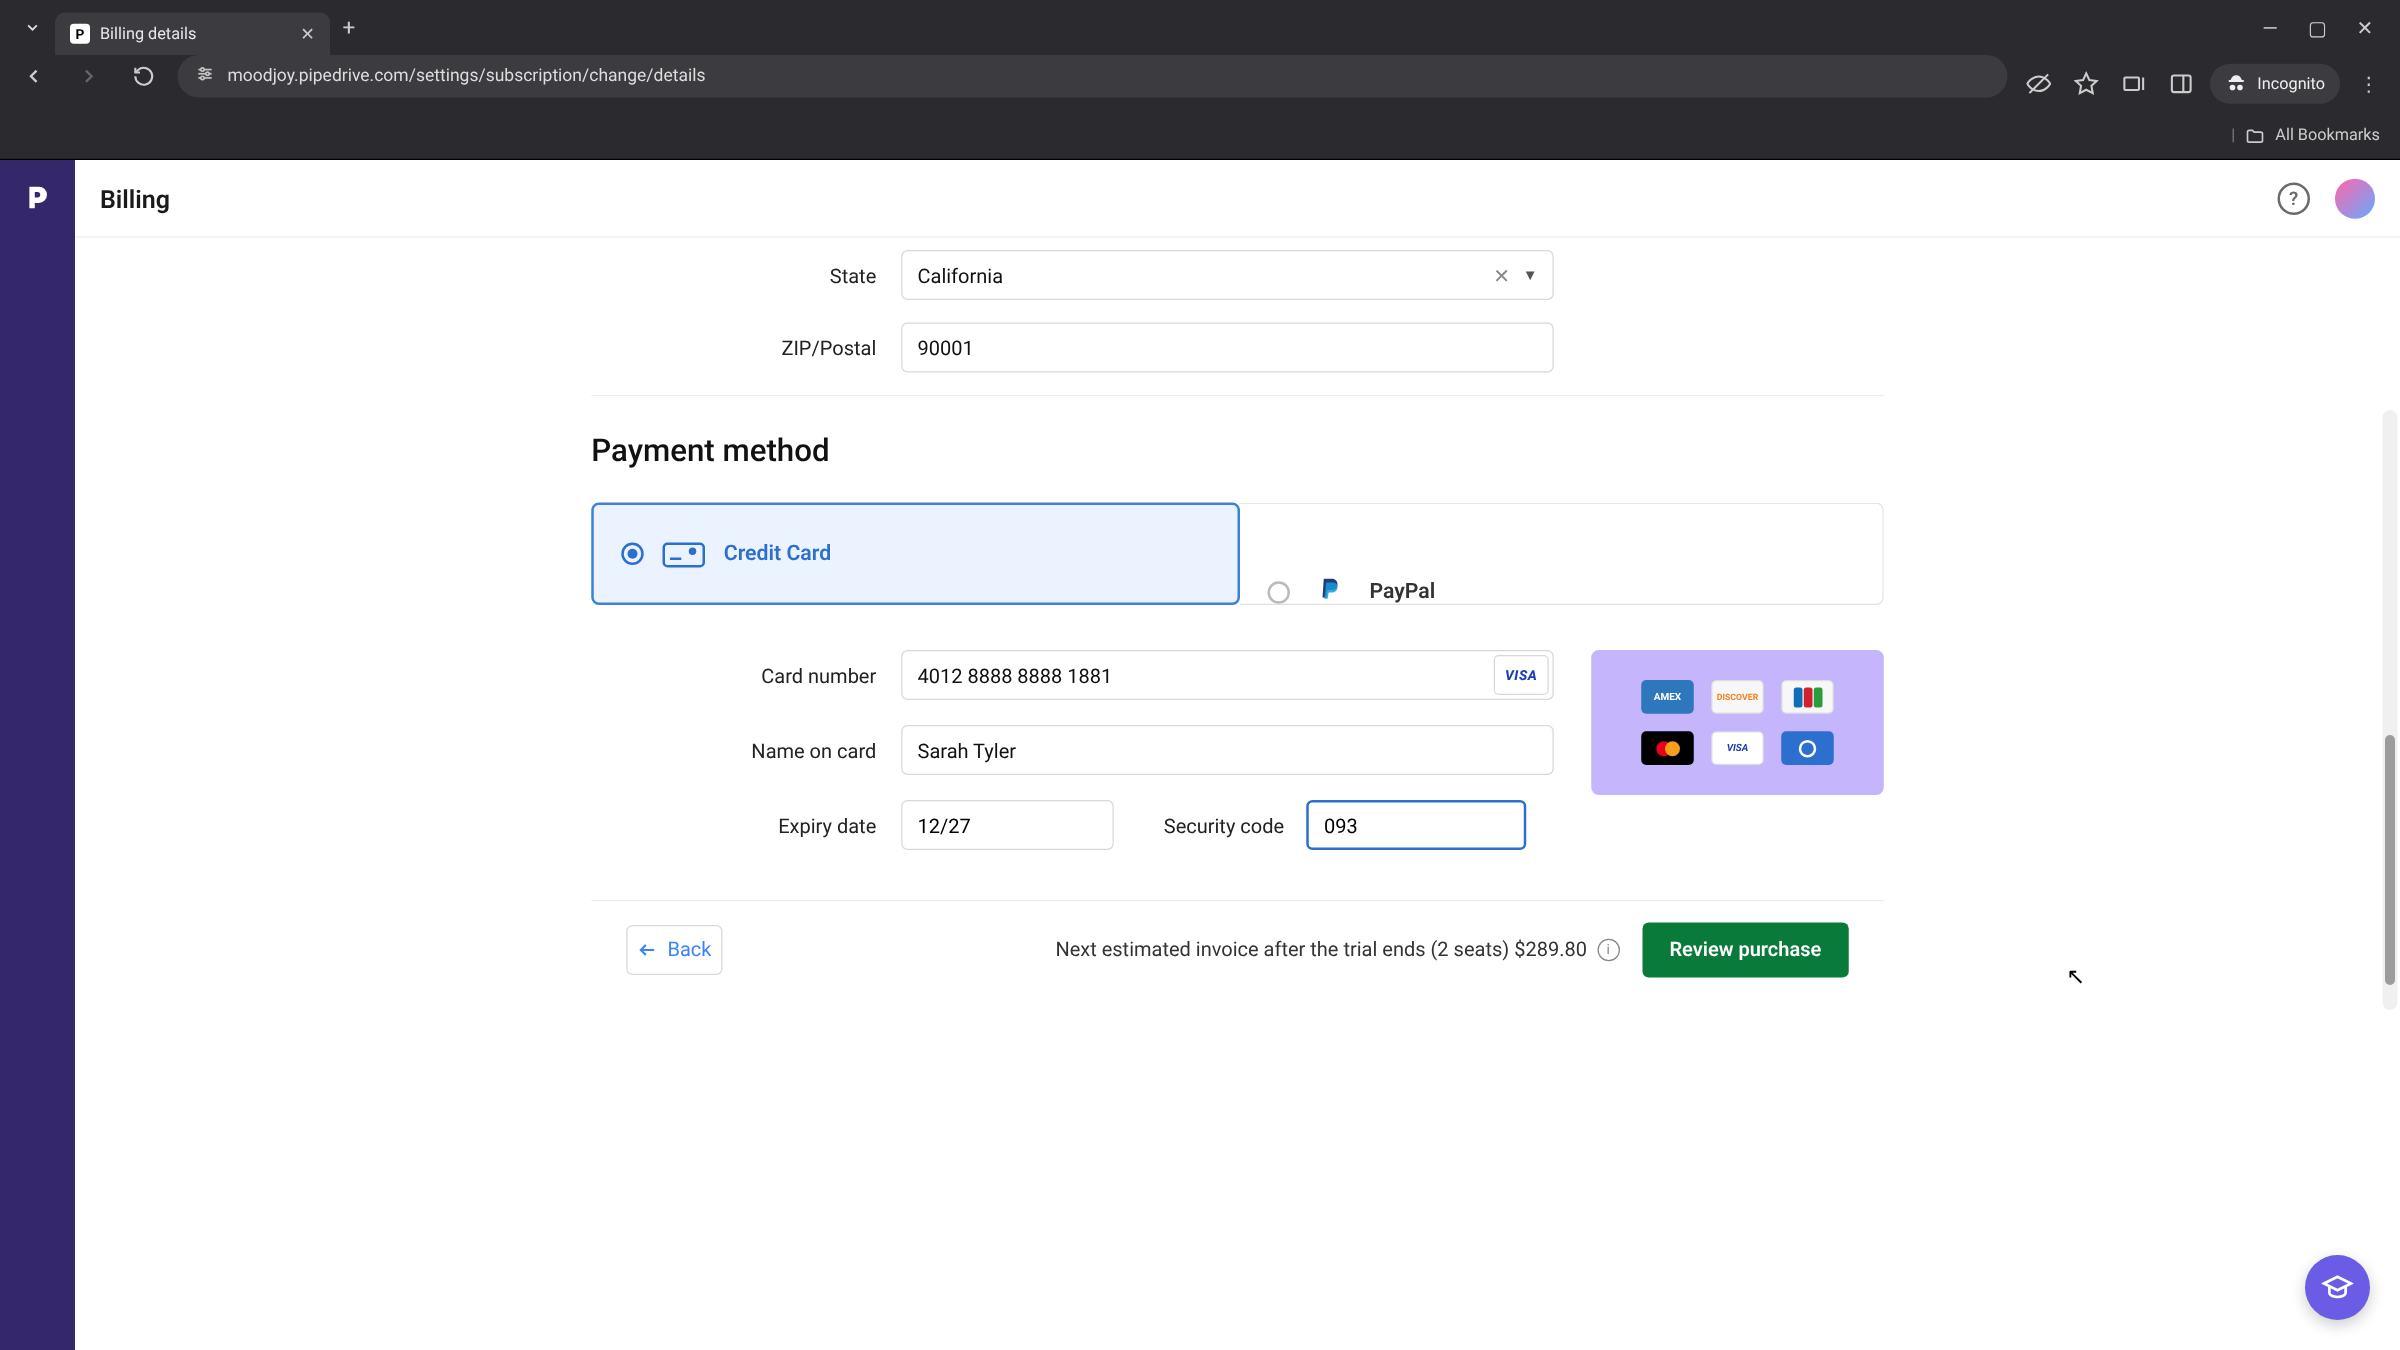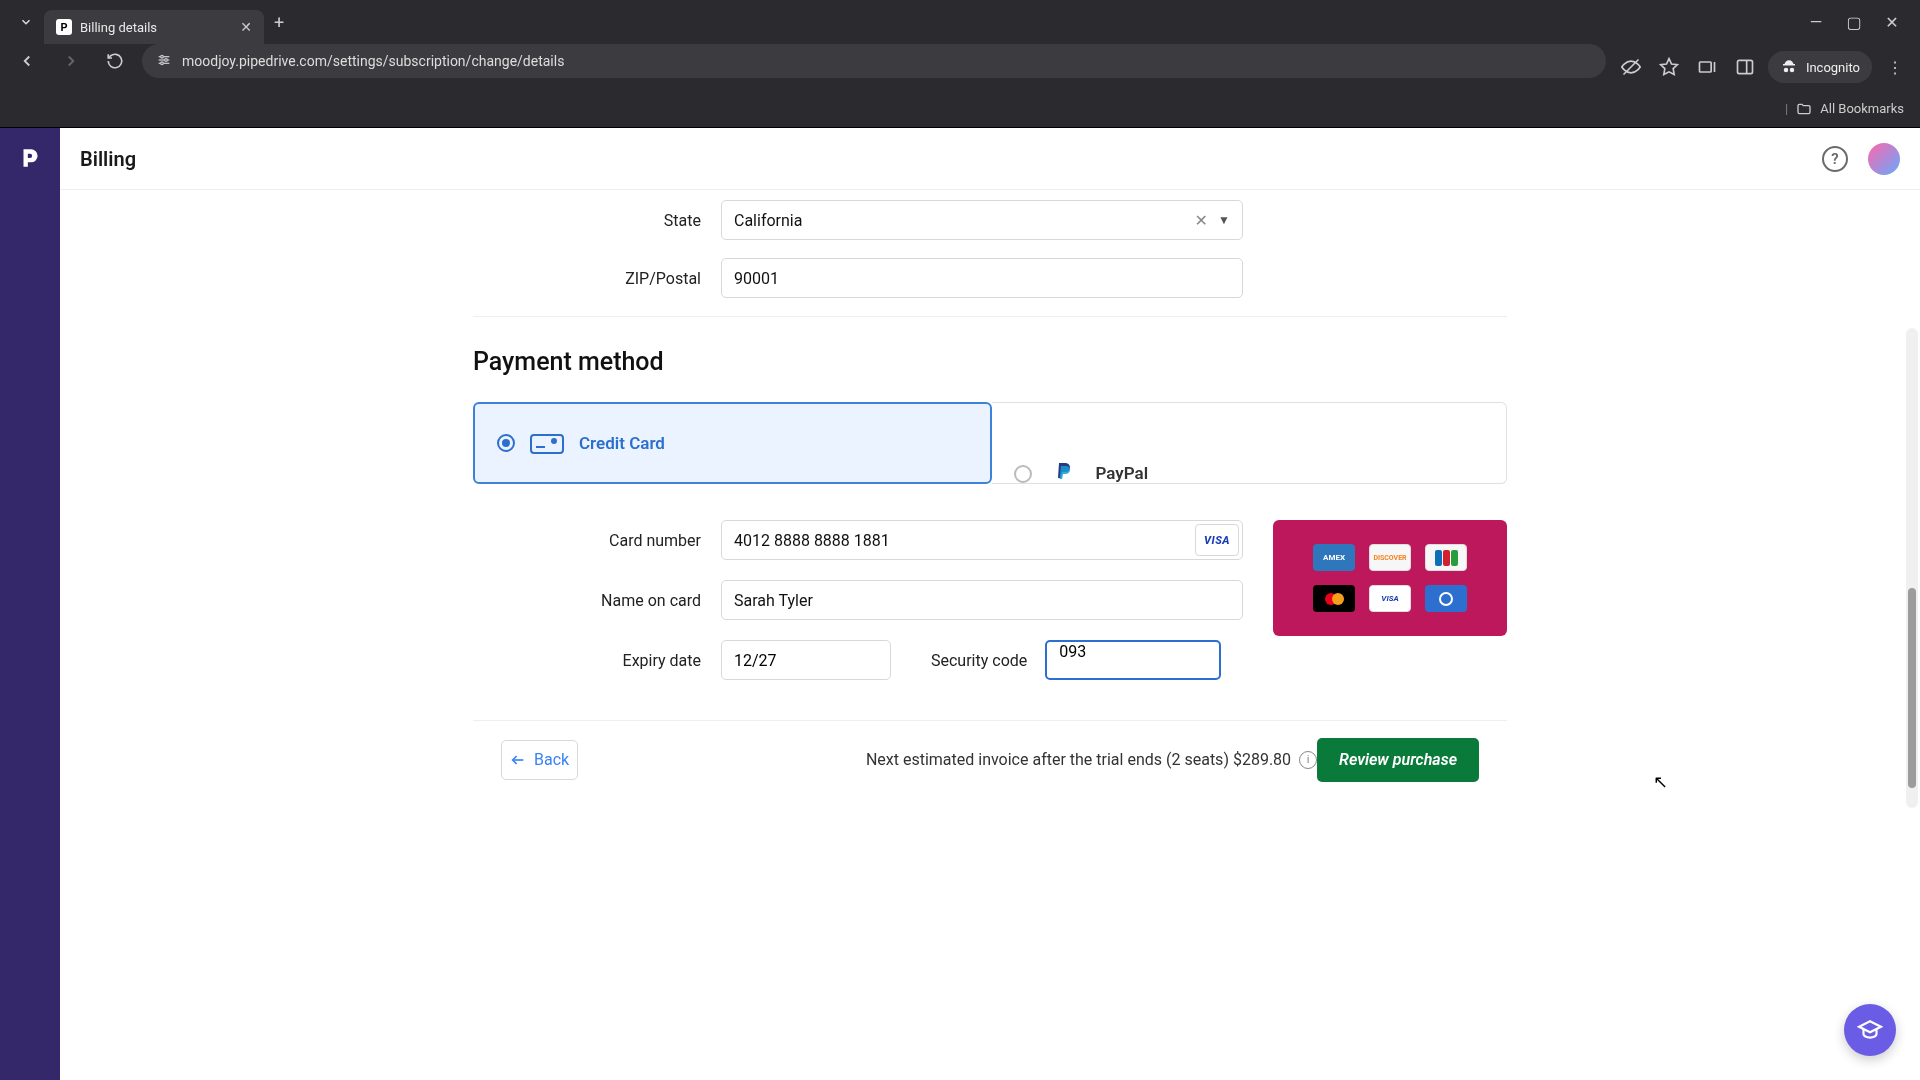--- a/index.html
+++ b/index.html
@@ -70,38 +70,38 @@
     .card-form { flex:0 0 770px; }
     .card-row { display:flex; align-items:center; margin-bottom:20px; }
     .card-row .flabel { width:248px; }
     .card-row .input { flex:0 0 522px; }
     .card-input-wrapper { position:relative; flex:0 0 522px; }
     .card-input-wrapper .input { width:100%; }
     .visa-badge { position:absolute; right:4px; top:4px; bottom:4px; width:44px; background:#fff; border:1px solid #d8d8dc; border-radius:4px; display:flex; align-items:center; justify-content:center; font-size:11px; font-weight:800; color:#1a3db8; font-style:italic; letter-spacing:.5px; }
     .exp-sec-row { display:flex; align-items:center; }
     .exp-sec-row .short-input { width:170px; height:40px; border:1px solid #d8d8dc; border-radius:5px; padding:0 12px; font-size:16px; display:flex; align-items:center; }
     .sec-label { margin-left:40px; margin-right:18px; font-size:16px; color:#222; }
-    .sec-input { width:176px; height:40px; border:2px solid #2d6fce; border-radius:5px; padding:0 12px; font-size:16px; display:flex; align-items:flex-start; }
-
-    .card-brands { flex:1; background:#be185d; border-radius:6px; padding:24px 26px; display:flex; flex-direction:column; gap:14px; align-items:center; }
+    .sec-input { width:176px; height:40px; border:2px solid #2d6fce; border-radius:5px; padding:0 12px; font-size:16px; display:flex; align-items:center; }
+
+    .card-brands { flex:1; background:#c4b5fd; border-radius:6px; padding:24px 26px; display:flex; flex-direction:column; gap:14px; align-items:center; }
     .brand-row { display:flex; gap:14px; }
     .brand { width:42px; height:27px; border-radius:4px; display:flex; align-items:center; justify-content:center; font-size:8px; font-weight:700; color:#fff; }
     .b-amex { background:#2e77bc; }
     .b-disc { background:#f7f7f7; color:#f58220; border:1px solid #ddd; font-size:7px; }
     .b-jcb { background:#f7f7f7; border:1px solid #ddd; }
     .b-mc { background:#000; }
     .b-visa { background:#fff; border:1px solid #ddd; color:#1a3db8; font-style:italic; }
     .b-diners { background:#2d6fce; }
 
     
     .footer { position:relative; height:78px; border-top:1px solid #eee; display:flex; align-items:center; padding:0 28px; margin-top:20px; }
     .back-btn { height:40px; border:1px solid #d8d8dc; border-radius:5px; background:#fff; padding:0 8px; display:flex; align-items:center; gap:8px; font-size:16px; color:#3b82f6; cursor:pointer; }
     .estimate { margin-left:auto; color:#333; font-size:16px; display:flex; align-items:center; gap:8px; }
     .info-icon { width:18px; height:18px; border:1.5px solid #888; border-radius:50%; display:inline-flex; align-items:center; justify-content:center; font-size:11px; color:#888; cursor:pointer; }
-    .review-btn { background:#0a7a3a; color:#fff; font-size:16px; font-weight:600; border:none; border-radius:5px; padding:0 22px; height:44px; cursor:pointer;font-style:italic; }
+    .review-btn { margin-left:18px; background:#0a7a3a; color:#fff; font-size:16px; font-weight:600; border:none; border-radius:5px; padding:0 22px; height:44px; cursor:pointer; }
 
     .fab { position:absolute; right:24px; bottom:24px; width:52px; height:52px; border-radius:50%; background:#6b5ce6; display:flex; align-items:center; justify-content:center; color:#fff; cursor:pointer; box-shadow:0 4px 12px rgba(0,0,0,.2); }
 
     .scrollbar-mock { position:absolute; right:2px; top:200px; width:12px; height:480px; background:rgba(0,0,0,.06); border-radius:6px; }
     .scroll-thumb { position:absolute; inset:2px; top:260px; height:200px; background:rgba(0,0,0,.35); border-radius:6px; }
 
     .cursor { position:absolute; left:1180px; bottom:6px; font-size:18px; color:#000; pointer-events:none; }
   </style>
 </head>
 <body>

